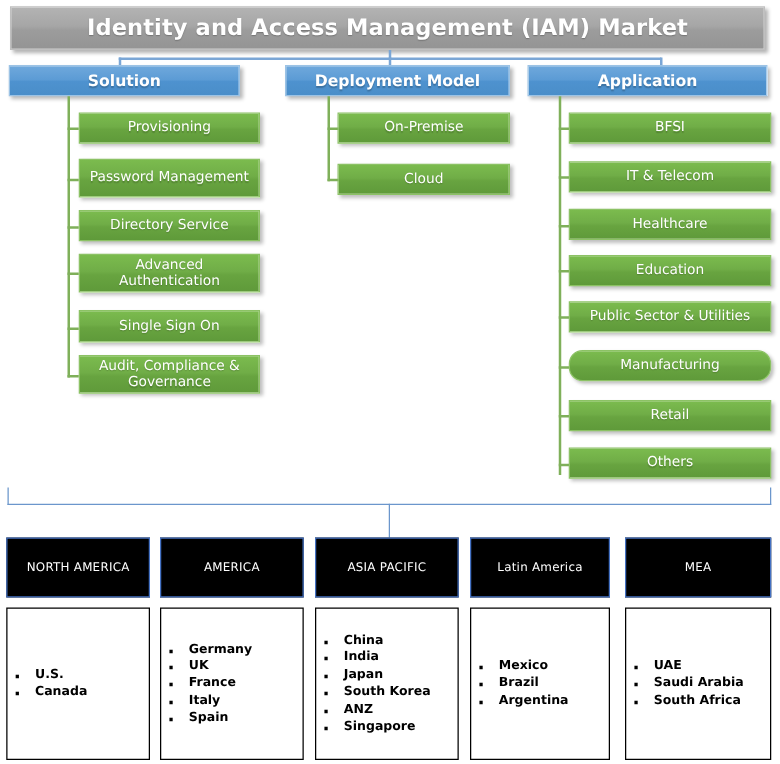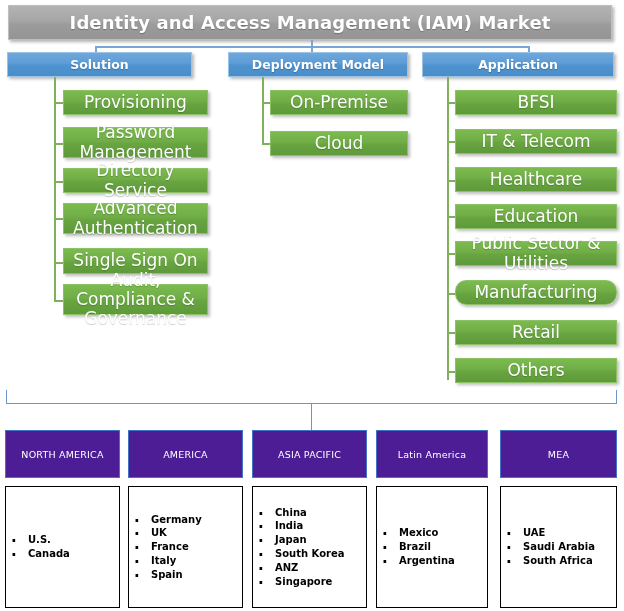--- a/index.html
+++ b/index.html
@@ -27,29 +27,29 @@
     border:1px solid #9cc3e5;
     font-size:12.5px;font-weight:bold;
     box-shadow:2px 2px 3px rgba(0,0,0,.28);
     text-shadow:0 1px 1px rgba(0,0,0,.22);
   }
 
   
   .leaf{
     background:linear-gradient(to bottom,#7bbb4e 0%,#70ad47 45%,#68a440 55%,#5f9a3a 100%);
     border:1px solid #8cc265;
-    font-size:17px;font-weight:normal;line-height:1.12;
+    font-size:11px;font-weight:normal;line-height:1.12;
     box-shadow:2px 2px 3px rgba(0,0,0,.26);
     text-shadow:0 1px 1px rgba(0,0,0,.20);
     padding:0 3px;
   }
 
   
   .region-head{
-    background:#4c1d95;border:1px solid #4472c4;
+    background:#000000;border:1px solid #4472c4;
     font-size:9.5px;font-weight:normal;letter-spacing:.2px;
   }
   
   .region-body{
     position:absolute;box-sizing:border-box;
     background:#ffffff;border:1.3px solid #000000;
     display:flex;align-items:center;
   }
   .region-body ul{list-style:none;margin:0;padding:0 0 0 22px;}
   .region-body li{

